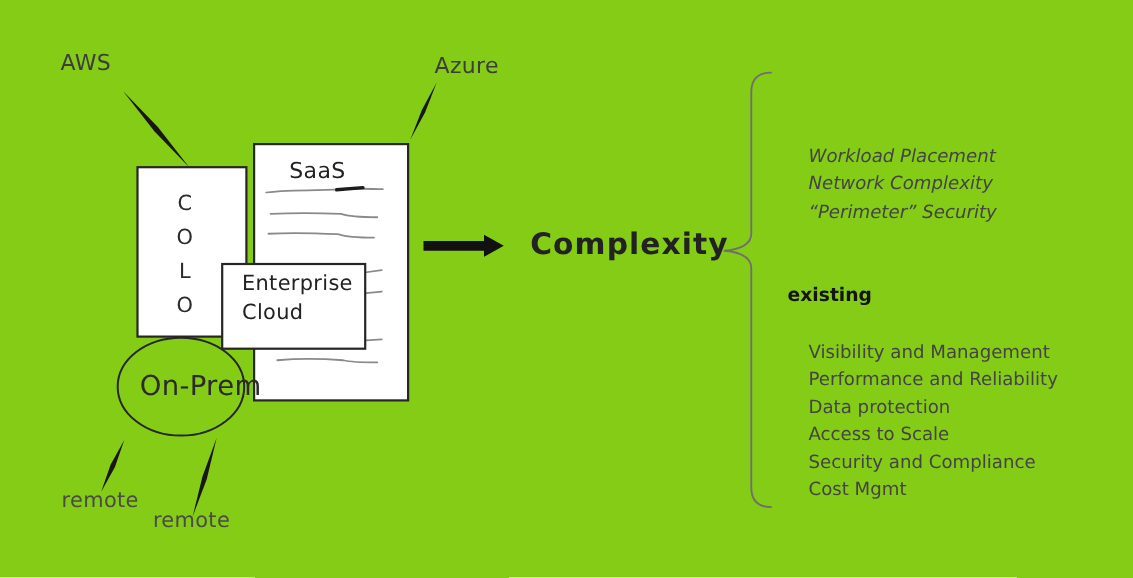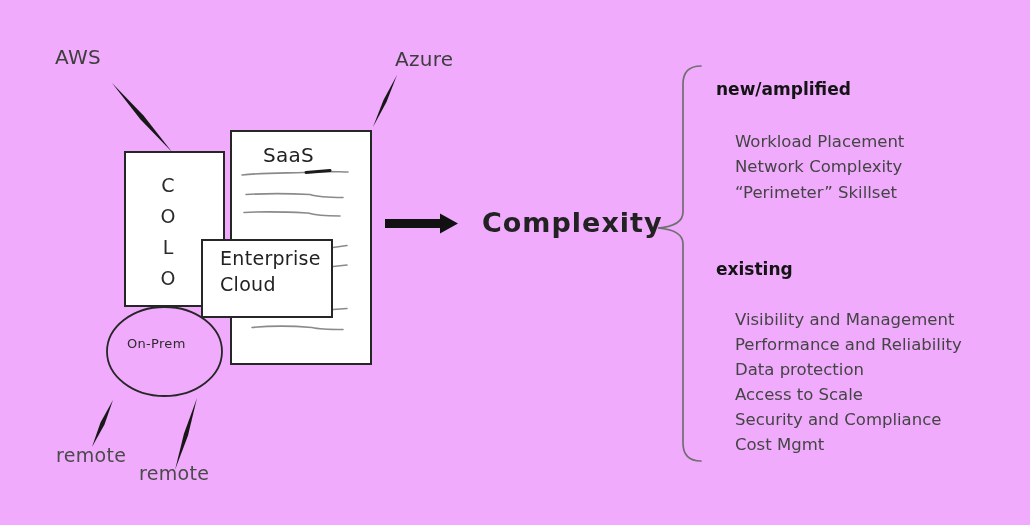--- a/index.html
+++ b/index.html
@@ -1,48 +1,48 @@
 <!DOCTYPE html>
 <html><head>
 <meta charset="utf-8">
 <style>
   html,body{margin:0;padding:0;background:#ffffff;}
   #canvas{
     position:relative;
     width:1030px;height:525px;
-    background:#f0abfc;
+    background:#84cc16;
     font-family:"DejaVu Sans", sans-serif;
     overflow:hidden;
   }
   #shapes{position:absolute;left:0;top:0;}
   .lbl{position:absolute;color:#3a3a3a;white-space:nowrap;}
   .hand{letter-spacing:0.3px;}
   .aws{left:55px;top:45px;font-size:20px;color:#3d3d3d;}
   .azure{left:395px;top:47px;font-size:20px;color:#3d3d3d;}
   .saas{left:253px;top:143px;font-size:20px;color:#222;margin-left:10px;}
   .colo{
     left:153px;top:174px;
     font-size:19px;color:#2b2b2b;
     writing-mode:vertical-lr;text-orientation:upright;
     letter-spacing:9px;line-height:30px;
   }
   .entcloud{
     left:220px;top:245px;width:112px;
     font-size:19px;line-height:26px;color:#222;
     white-space:normal;
   }
-  .onprem{left:127px;top:336px;font-size:13px;color:#2b2b2b;text-align:right;}
+  .onprem{left:127px;top:336px;font-size:25px;color:#2b2b2b;text-align:right;}
   .remote1{left:56px;top:444px;font-size:19px;color:#4a4a4a;}
   .remote2{left:139px;top:462px;font-size:19px;color:#4a4a4a;}
   .complexity{left:482px;top:207px;font-size:27px;color:#222;letter-spacing:1px;font-weight:bold;}
   .list-heading{position:absolute;left:716px;font-weight:bold;font-size:17px;color:#141414;white-space:nowrap;}
   .h-new{top:79px;}
   .h-exist{top:259px;}
   .list{position:absolute;left:735px;font-size:16.5px;color:#444;}
-  .list-new{top:129px;line-height:25.4px;}
+  .list-new{top:129px;line-height:25.4px;font-style:italic;}
   .list-exist{top:291px;line-height:25.1px;margin-top:16px;}
   .list-item{white-space:nowrap;}
 </style>
 </head>
 <body>
 
 <div id="canvas">
 
   <svg id="shapes" width="1030" height="525" viewBox="0 0 1030 525">
 
@@ -90,25 +90,24 @@
   <div class="lbl hand entcloud">Enterprise Cloud</div>
 
   <div class="lbl hand onprem">On-Prem</div>
 
   <div class="lbl hand remote1">remote</div>
 
   <div class="lbl hand remote2">remote</div>
 
   <div class="lbl hand complexity">Complexity</div>
 
-  <div class="list-heading h-new">new/amplified</div>
   <div class="list list-new">
     <div class="list-item">Workload Placement</div>
     <div class="list-item">Network Complexity</div>
-    <div class="list-item">“Perimeter” Skillset</div>
+    <div class="list-item">“Perimeter” Security</div>
   </div>
 
   <div class="list-heading h-exist">existing</div>
   <div class="list list-exist">
     <div class="list-item">Visibility and Management</div>
     <div class="list-item">Performance and Reliability</div>
     <div class="list-item">Data protection</div>
     <div class="list-item">Access to Scale</div>
     <div class="list-item">Security and Compliance</div>
     <div class="list-item">Cost Mgmt</div>

